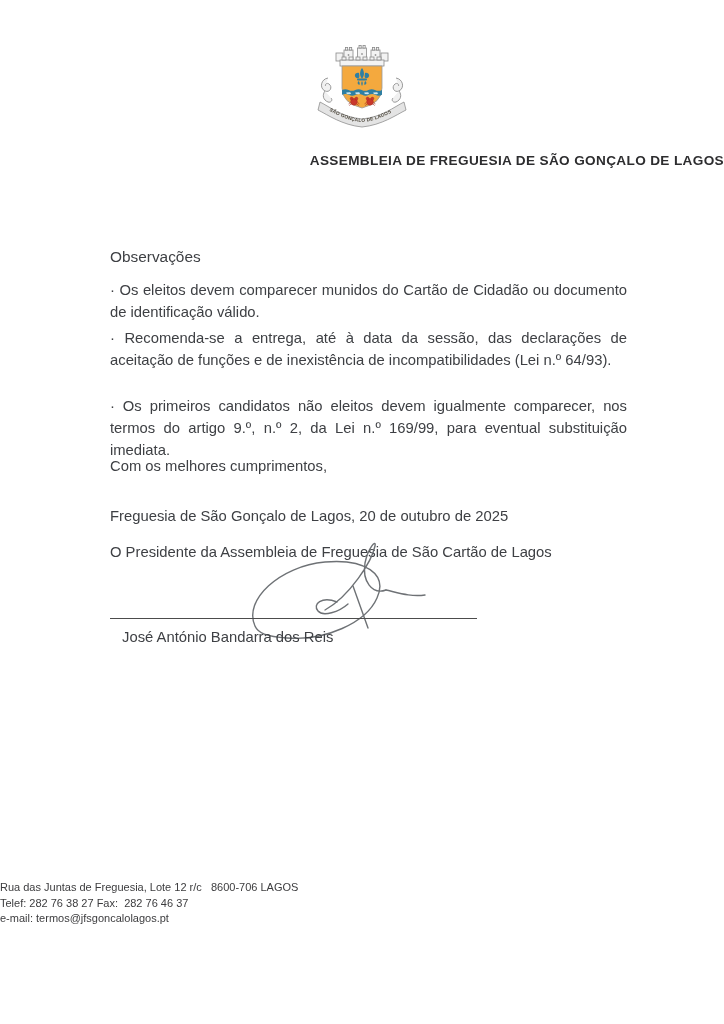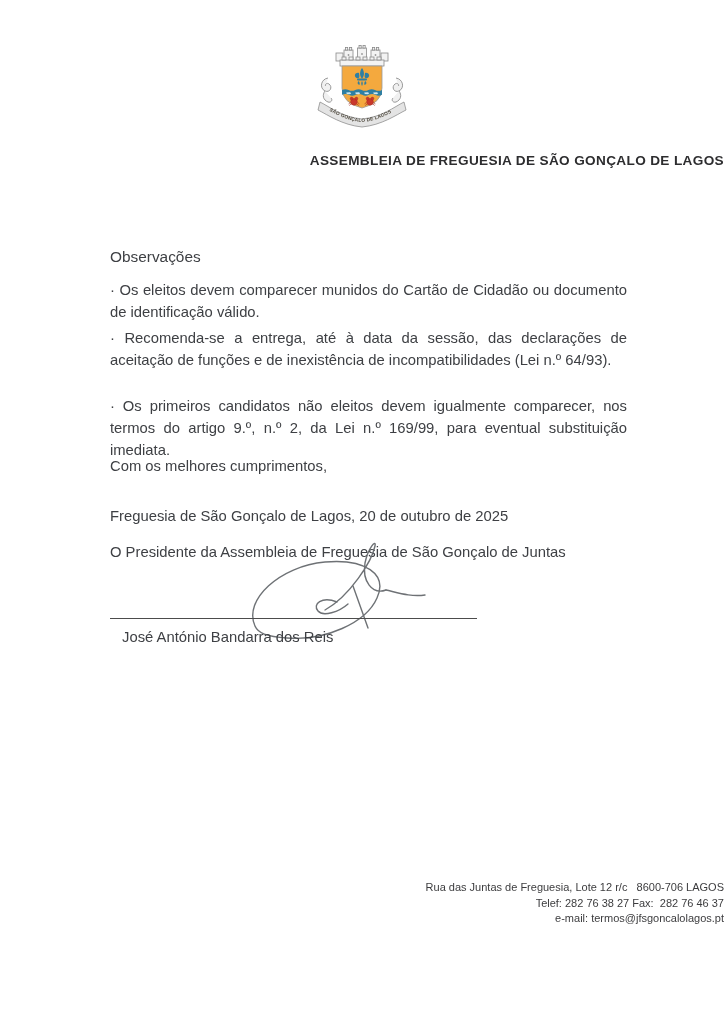--- a/index.html
+++ b/index.html
@@ -24,21 +24,21 @@
   .p2{top:327px;}
   .p3{top:379px;margin-top:16px;}
   .closing{position:absolute;left:110px;top:455px;}
   .dateline{position:absolute;left:110px;top:505px;}
   .signer-title{position:absolute;left:110px;top:541px;}
   .sig-svg{position:absolute;left:225px;top:538px;width:270px;height:115px;}
   .sig-line{position:absolute;left:110px;top:618px;width:367px;border-top:1.2px solid #4c4c4c;}
   .signer-name{position:absolute;left:122px;top:626px;}
   .footer{
     position:absolute;top:880px;left:0;width:724px;
-    text-align:right;font-size:11px;line-height:15.5px;color:#3c3c3e;
+    text-align:left;font-size:11px;line-height:15.5px;color:#3c3c3e;
   }
   .footer div{white-space:pre-wrap;}
 </style>
 </head>
 <body>
 
 <div class="page">
 
   <svg class="crest" viewBox="0 0 112 100" aria-hidden="true">
 
@@ -126,21 +126,21 @@
   <div class="org-title">ASSEMBLEIA DE FREGUESIA DE SÃO GONÇALO DE LAGOS</div>
 
   <div class="obs-heading bodytext" style="font-size:15.4px;">Observações</div>
 
   <div class="para bodytext p1">· Os eleitos devem comparecer munidos do Cartão de Cidadão ou documento de identificação válido.</div>
   <div class="para bodytext p2">· Recomenda-se a entrega, até à data da sessão, das declarações de aceitação de funções e de inexistência de incompatibilidades (Lei n.º 64/93).</div>
   <div class="para bodytext p3">· Os primeiros candidatos não eleitos devem igualmente comparecer, nos termos do artigo 9.º, n.º 2, da Lei n.º 169/99, para eventual substituição imediata.</div>
 
   <div class="closing bodytext">Com os melhores cumprimentos,</div>
   <div class="dateline bodytext">Freguesia de São Gonçalo de Lagos, 20 de outubro de 2025</div>
-  <div class="signer-title bodytext">O Presidente da Assembleia de Freguesia de São Gonçalo de Juntas</div>
+  <div class="signer-title bodytext">O Presidente da Assembleia de Freguesia de São Cartão de Lagos</div>
 
   <svg class="sig-svg" viewBox="0 0 270 115" aria-hidden="true">
     <g fill="none" stroke="#62666a" stroke-width="1.4" stroke-linecap="round" opacity="0.92">
       <path d="M30 88 C18 62 55 28 100 24 C140 20.5 163 36 152 60 C141 85 100 103 62 100 C41 98.5 33 95 30 88"></path>
       <path d="M100 72 C125 58 147 23 150 8 C151.5 0.5 143 10 140 25 C137 43 147 57 161 52"></path>
       <path d="M128 48 C133 62 138 76 143 90"></path>
       <path d="M112 64 C97 58 87 66 93 73 C98 79 114 74 123 66"></path>
       <path d="M161 52 C174 55 186 59 200 57"></path>
     </g>
   </svg>

